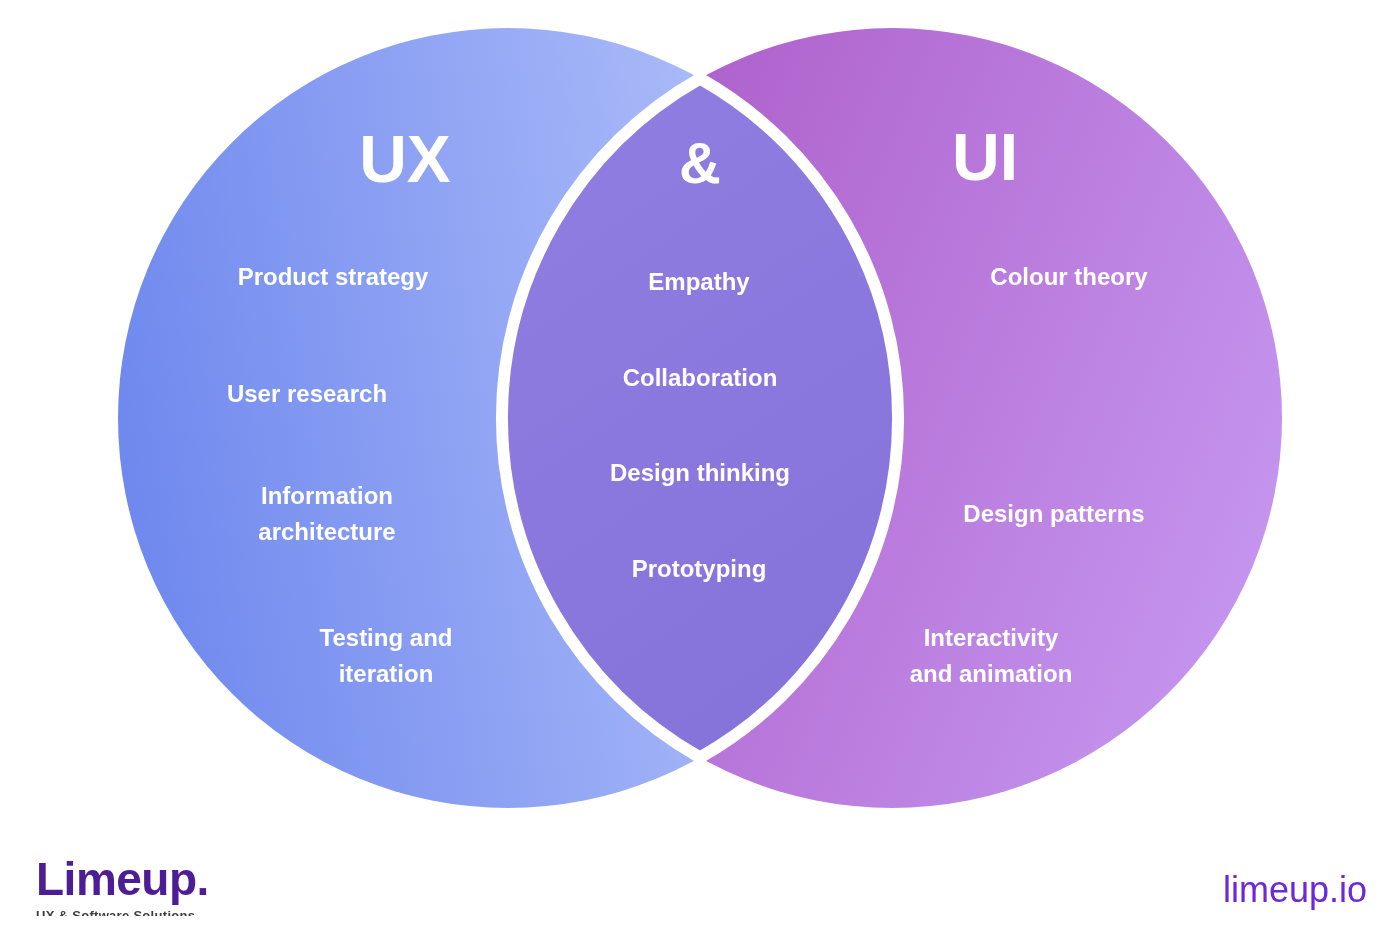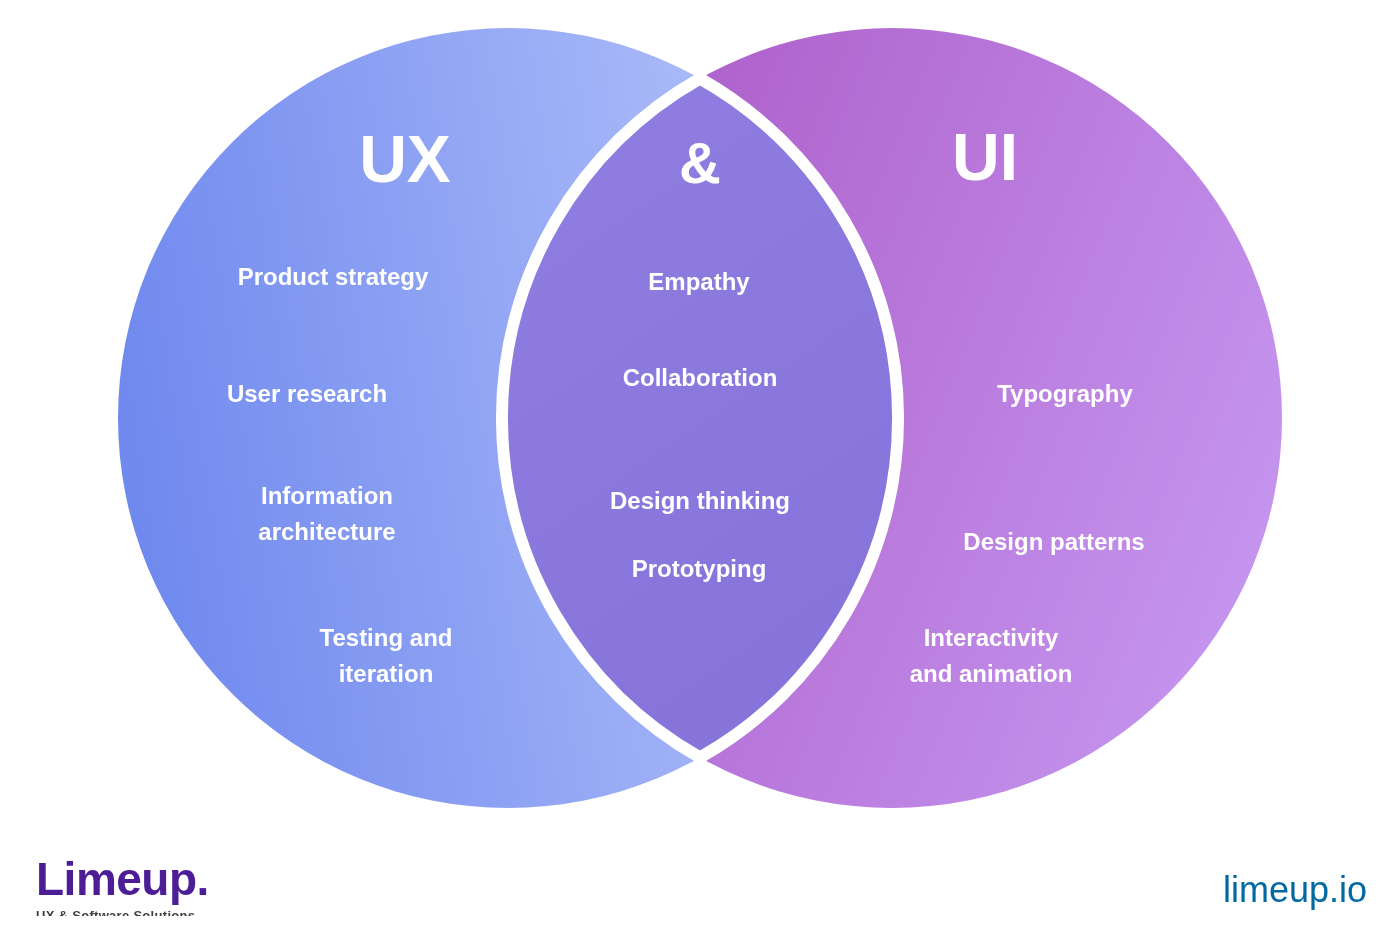--- a/index.html
+++ b/index.html
@@ -46,27 +46,27 @@
 
   
   .ux-item-0 { left: 333px; top: 277px; }
   .ux-item-1 { left: 307px; top: 394px; }
   .ux-item-2 { left: 327px; top: 490px; margin-top: 24px; }
   .ux-item-3 { left: 386px; top: 656px; }
 
   
   .mid-item-0 { left: 699px; top: 282px; }
   .mid-item-1 { left: 700px; top: 378px; text-align: center; }
-  .mid-item-2 { left: 700px; top: 501px; }
+  .mid-item-2 { left: 700px; top: 473px; }
   .mid-item-3 { left: 699px; top: 569px; }
 
   
   .ui-item-0 { left: 1069px; top: 277px; }
   .ui-item-1 { left: 1065px; top: 394px; }
-  .ui-item-2 { left: 1054px; top: 514px; margin-top: 28px; }
+  .ui-item-2 { left: 1054px; top: 514px; }
   .ui-item-3 { left:  991px; top: 656px; }
 
   .footer-logo {
     position: absolute;
     left: 36px;
     top: 856px;
   }
   .brand {
     font-size: 46px;
     font-weight: 800;
@@ -80,21 +80,21 @@
     font-weight: 600;
     letter-spacing: 0.3px;
     color: #3e3e41;
   }
   .website {
     position: absolute;
     right: 33px;
     top: 869px;
     font-size: 36px;
     font-weight: 400;
-    color: #0369a1;
+    color: #6d28d9;
   }
 </style>
 </head>
 <body>
 
 <div class="canvas">
 
   <svg class="venn-svg" viewBox="0 0 1400 939">
     <defs>
       <linearGradient id="gradLeft" x1="0" y1="0.45" x2="1" y2="0.3">
@@ -123,21 +123,21 @@
   <div class="label item ux-item-3">Testing and
 iteration</div>
 
   <div class="label title title-amp">&amp;</div>
   <div class="label item mid-item-0">Empathy</div>
   <div class="label item mid-item-1">Collaboration</div>
   <div class="label item mid-item-2">Design thinking</div>
   <div class="label item mid-item-3">Prototyping</div>
 
   <div class="label title title-ui">UI</div>
-  <div class="label item ui-item-1">Typography</div>
+  <div class="label item ui-item-0">Colour theory</div>
   <div class="label item ui-item-2">Design patterns</div>
   <div class="label item ui-item-3">Interactivity
 and animation</div>
 
   <div class="footer-logo">
     <div class="brand">Limeup.</div>
     <div class="tagline">UX &amp; Software Solutions</div>
   </div>
   <div class="website">limeup.io</div>
 

